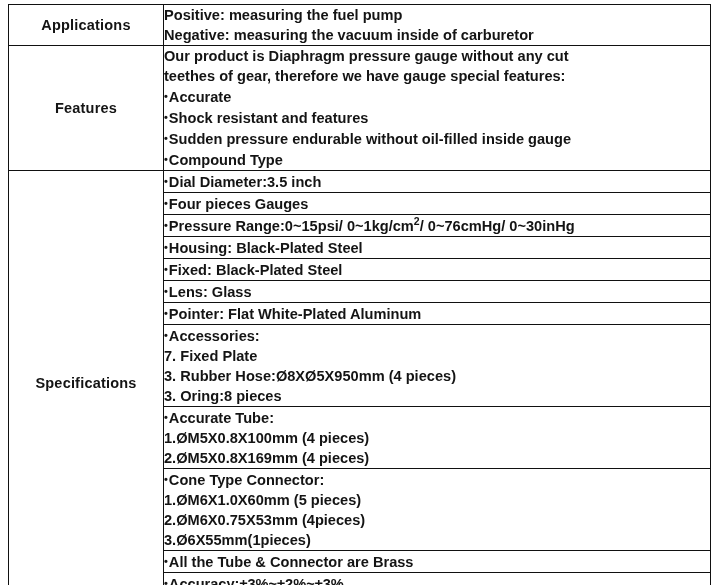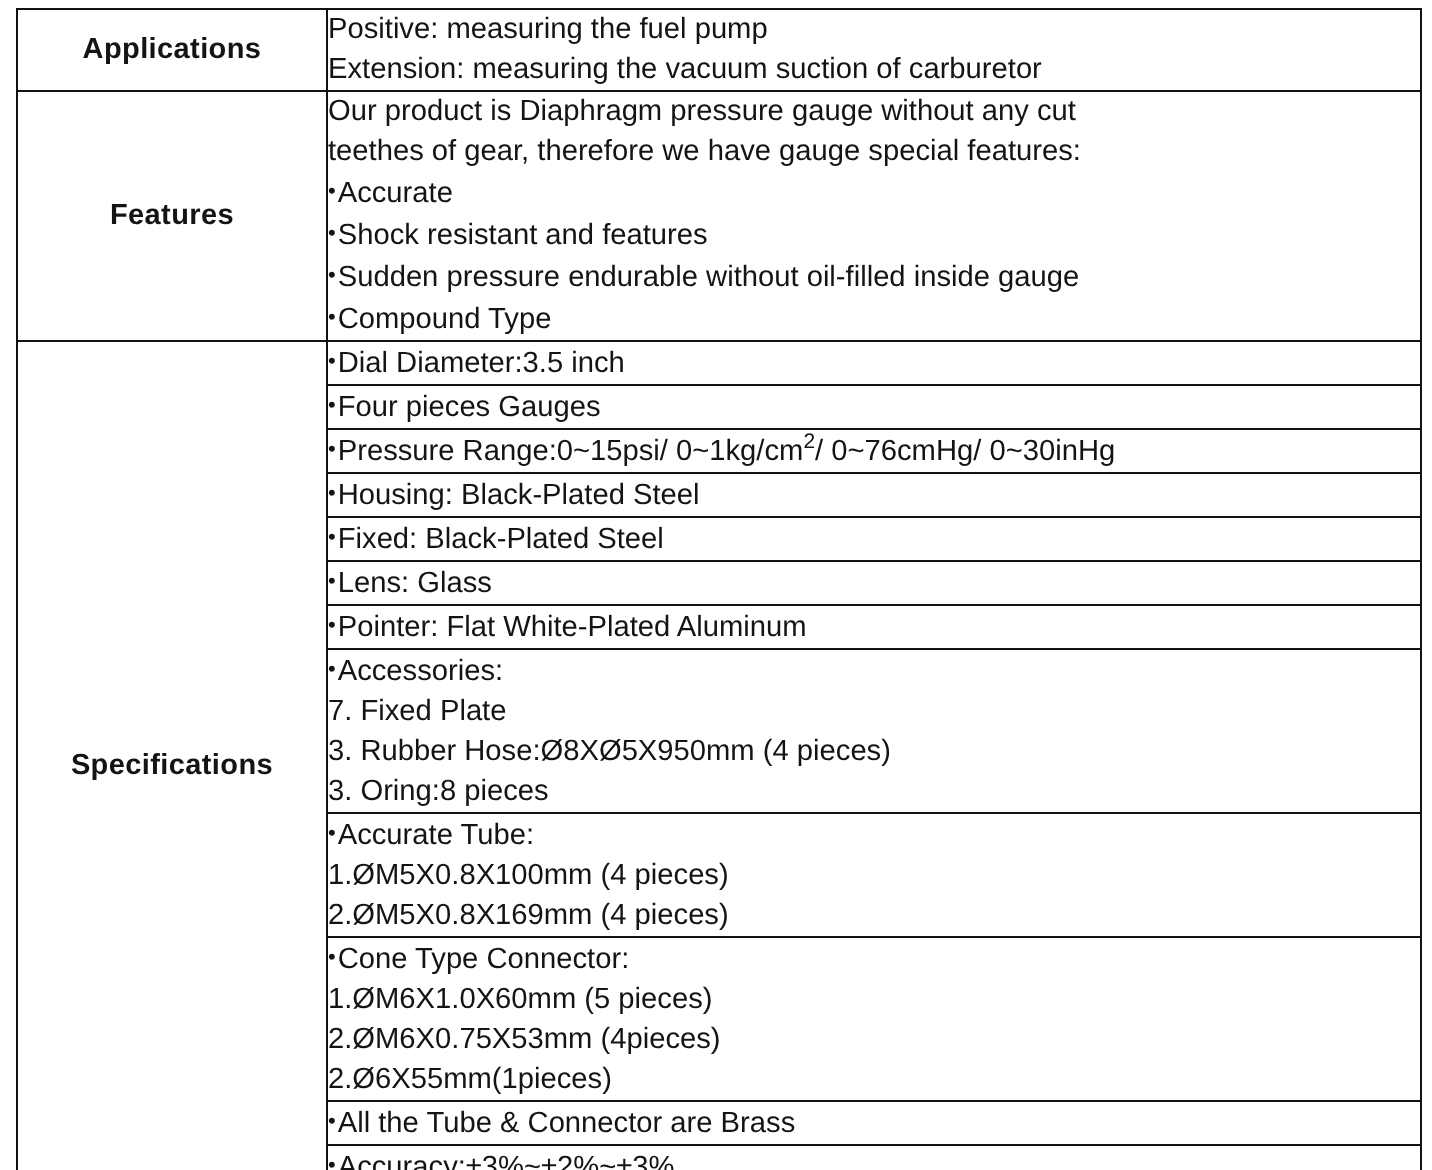--- a/index.html
+++ b/index.html
@@ -43,20 +43,21 @@
     color: #141414;
     padding: 2px 2px;
     margin-left: 24px;
   }
   td.row-value {
     padding: 2px 0 2px 6px;
     font-size: 14.6px;
     line-height: 20px;
     color: #141414;
     white-space: nowrap;
+    font-weight: bold;
   }
   .line {
     display: block;
     white-space: nowrap;
   }
   .bullet-line {
     display: block;
     white-space: nowrap;
   }
   .bullet-line::before {
@@ -85,21 +86,21 @@
   <colgroup>
     <col class="label-col">
     <col class="value-col">
   </colgroup>
   <tbody>
 
     <tr>
       <td class="row-label">Applications</td>
       <td class="row-value sub-cell">
         <span class="line">Positive: measuring the fuel pump</span>
-        <span class="line">Extension: measuring the vacuum suction of carburetor</span>
+        <span class="line">Negative: measuring the vacuum inside of carburetor</span>
       </td>
     </tr>
 
     <tr>
       <td class="row-label">Features</td>
       <td class="row-value tall-cell">
         <span class="line">Our product is Diaphragm pressure gauge without any cut</span>
         <span class="line">teethes of gear, therefore we have gauge special features:</span>
         <span class="bullet-line">Accurate</span>
         <span class="bullet-line">Shock resistant and features</span>
@@ -166,21 +167,21 @@
         <span class="num-line">1.ØM5X0.8X100mm (4 pieces)</span>
         <span class="num-line">2.ØM5X0.8X169mm (4 pieces)</span>
       </td>
     </tr>
 
     <tr>
       <td class="row-value sub-cell">
         <span class="bullet-line">Cone Type Connector:</span>
         <span class="num-line">1.ØM6X1.0X60mm (5 pieces)</span>
         <span class="num-line">2.ØM6X0.75X53mm (4pieces)</span>
-        <span class="num-line">2.Ø6X55mm(1pieces)</span>
+        <span class="num-line">3.Ø6X55mm(1pieces)</span>
       </td>
     </tr>
 
     <tr>
       <td class="row-value">
         <span class="bullet-line">All the Tube &amp; Connector are Brass</span>
       </td>
     </tr>
 
     <tr>

